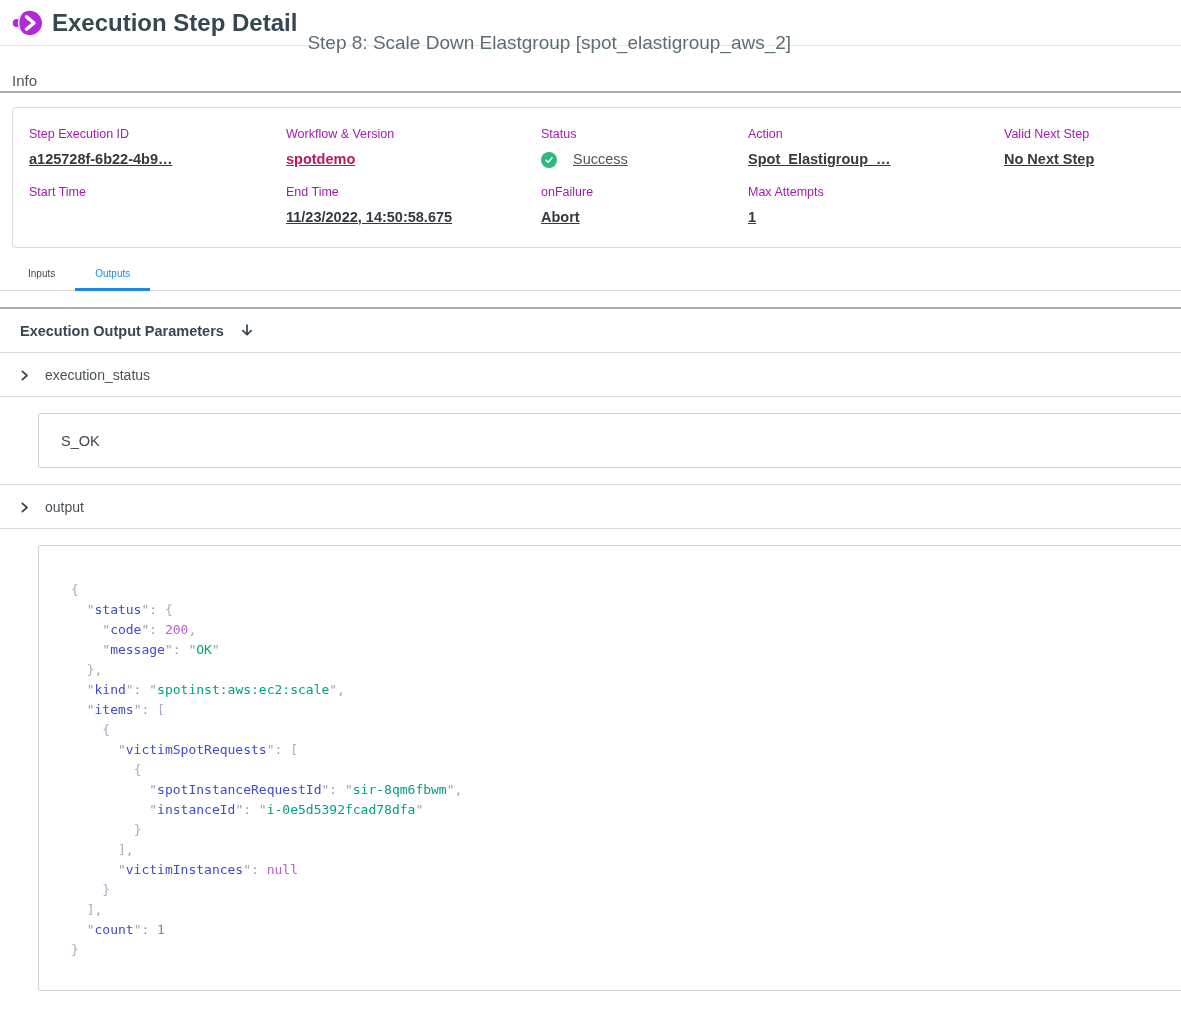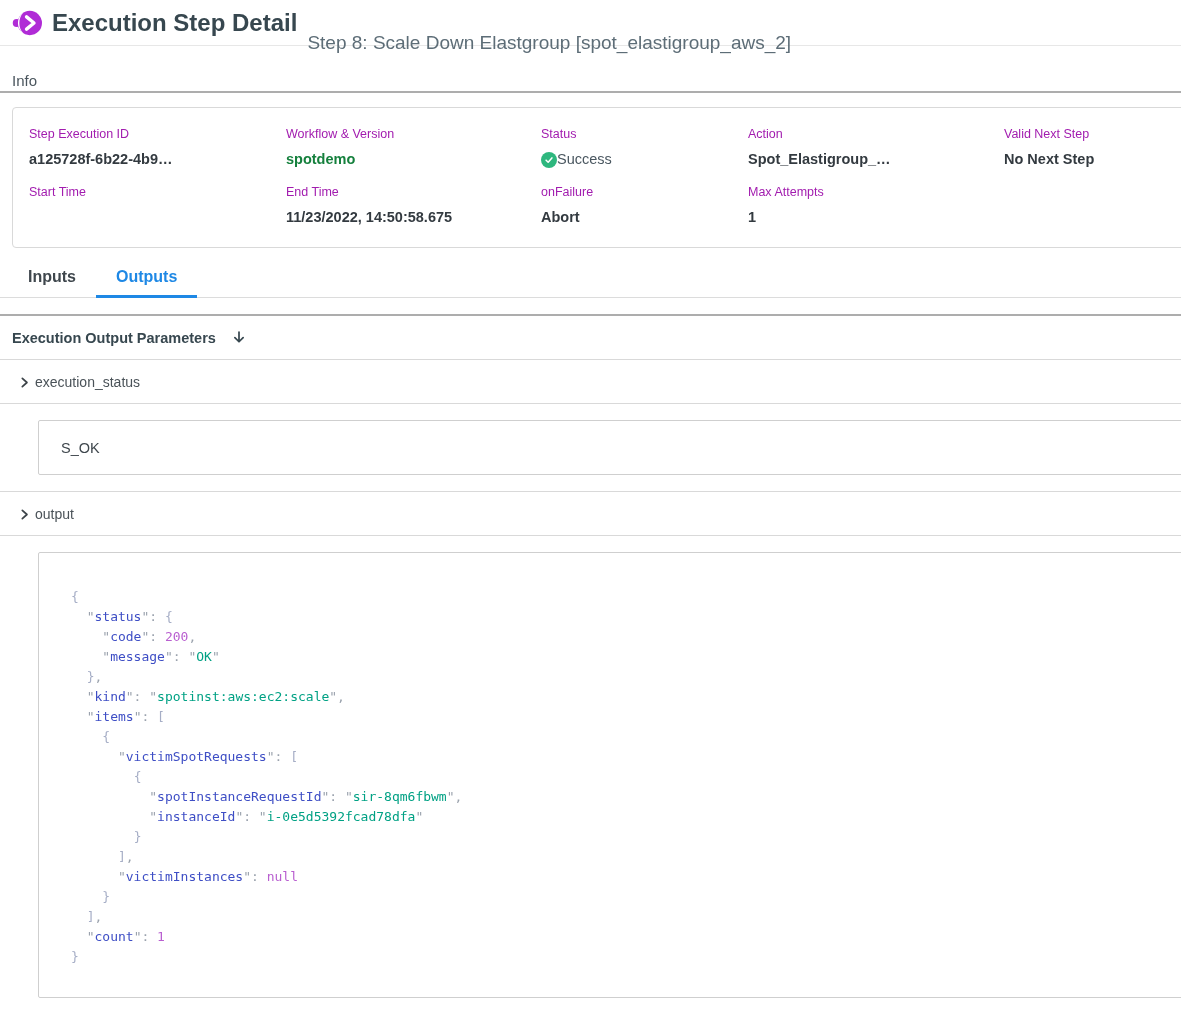--- a/index.html
+++ b/index.html
@@ -15,43 +15,43 @@
 
   
   .info-label { margin:26px 0 2px 12px; font-size:15px; color:#4b565e; }
   .divider-strong { border:none; border-top:2px solid #adadad; }
   .divider-light  { border:none; border-top:1px solid #d9d9d9; }
 
   .info-card { margin:14px -8px 0 12px; border:1px solid #d9d9d9; border-radius:4px;
     padding:18px 0 20px 16px; display:grid;
     grid-template-columns:257px 255px 207px 256px 1fr; row-gap:15px; }
   .field .lbl { font-size:12.5px; color:#a21caf; line-height:17px; }
-  .field .val { margin-top:7px; font-size:14.5px; font-weight:700; color:#333a40; line-height:19px; }
-  .field .val.link { color:#15803d; font-weight:700; cursor:pointer; }
-  .field .val.status { font-weight:400; color:#4a5760; display:flex; align-items:center; gap:0; }
+  .field .val { margin-top:7px; font-size:14.5px; font-weight:700; color:#333a40; line-height:19px;text-decoration:underline; }
+  .field .val.link { color:#be185d; font-weight:700; cursor:pointer; }
+  .field .val.status { font-weight:400; color:#4a5760; display:flex; align-items:center; gap:16px; }
   .check-badge { width:16px; height:16px; border-radius:50%; background:#2eb77e;
     display:inline-flex; align-items:center; justify-content:center; flex:0 0 auto; }
 
   
   .tabs { margin-top:14px; padding-left:8px; display:flex; border-bottom:1px solid #dcdcdc; }
-  .tab { padding:6px 20px 11px; font-size:16px; font-weight:700; color:#3f474d;
+  .tab { padding:6px 20px 11px; font-size:10px; font-weight:400; color:#3f474d;
     cursor:pointer; position:relative; }
   .tab.active { color:#1e88e5; }
   .tab.active::after { content:""; position:absolute; left:0; right:0; bottom:-1px;
     height:3px; background:#1e88e5; }
 
   .section-sep { margin-top:16px; }
 
   
-  .params-header { display:flex; align-items:center; gap:14px; padding:13px 0 12px 12px; }
+  .params-header { display:flex; align-items:center; gap:14px; padding:13px 0 12px 20px; }
   .params-header .txt { font-size:14.5px; font-weight:700; color:#37474f; }
   .dl-icon { width:18px; height:18px; cursor:pointer; }
 
   
-  .expand-row { display:flex; align-items:center; gap:4px; padding:14px 0 13px 18px; cursor:pointer; }
+  .expand-row { display:flex; align-items:center; gap:14px; padding:14px 0 13px 18px; cursor:pointer; }
   .chev { width:13px; height:13px; flex:0 0 auto; }
   .expand-row .name { font-size:14px; color:#4a5258; }
 
   
   .value-box { margin:16px -8px 16px 38px; border:1px solid #cfcfcf; border-radius:2px;
     padding:19px 0 18px 22px; font-size:14.5px; color:#3f474d; }
   .code-box { margin:16px -8px 14px 38px; border:1px solid #cfcfcf; border-radius:2px;
     padding:34px 0 30px 32px; min-height:446px; }
   .code-line { font-family:"DejaVu Sans Mono","Liberation Mono",monospace;
     font-size:13px; line-height:20px; white-space:pre; }

